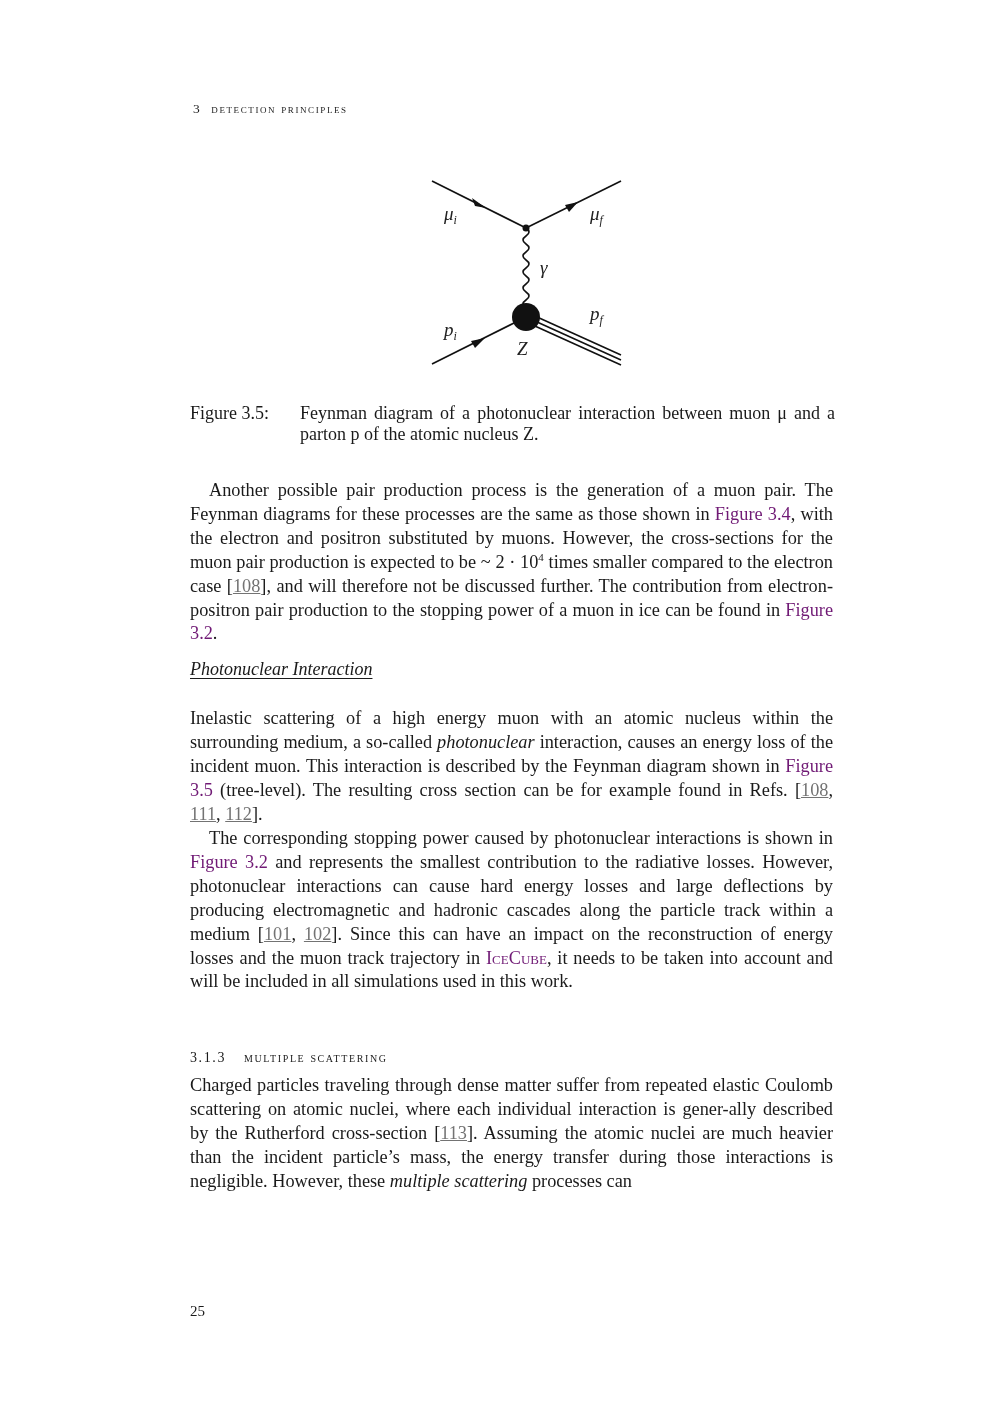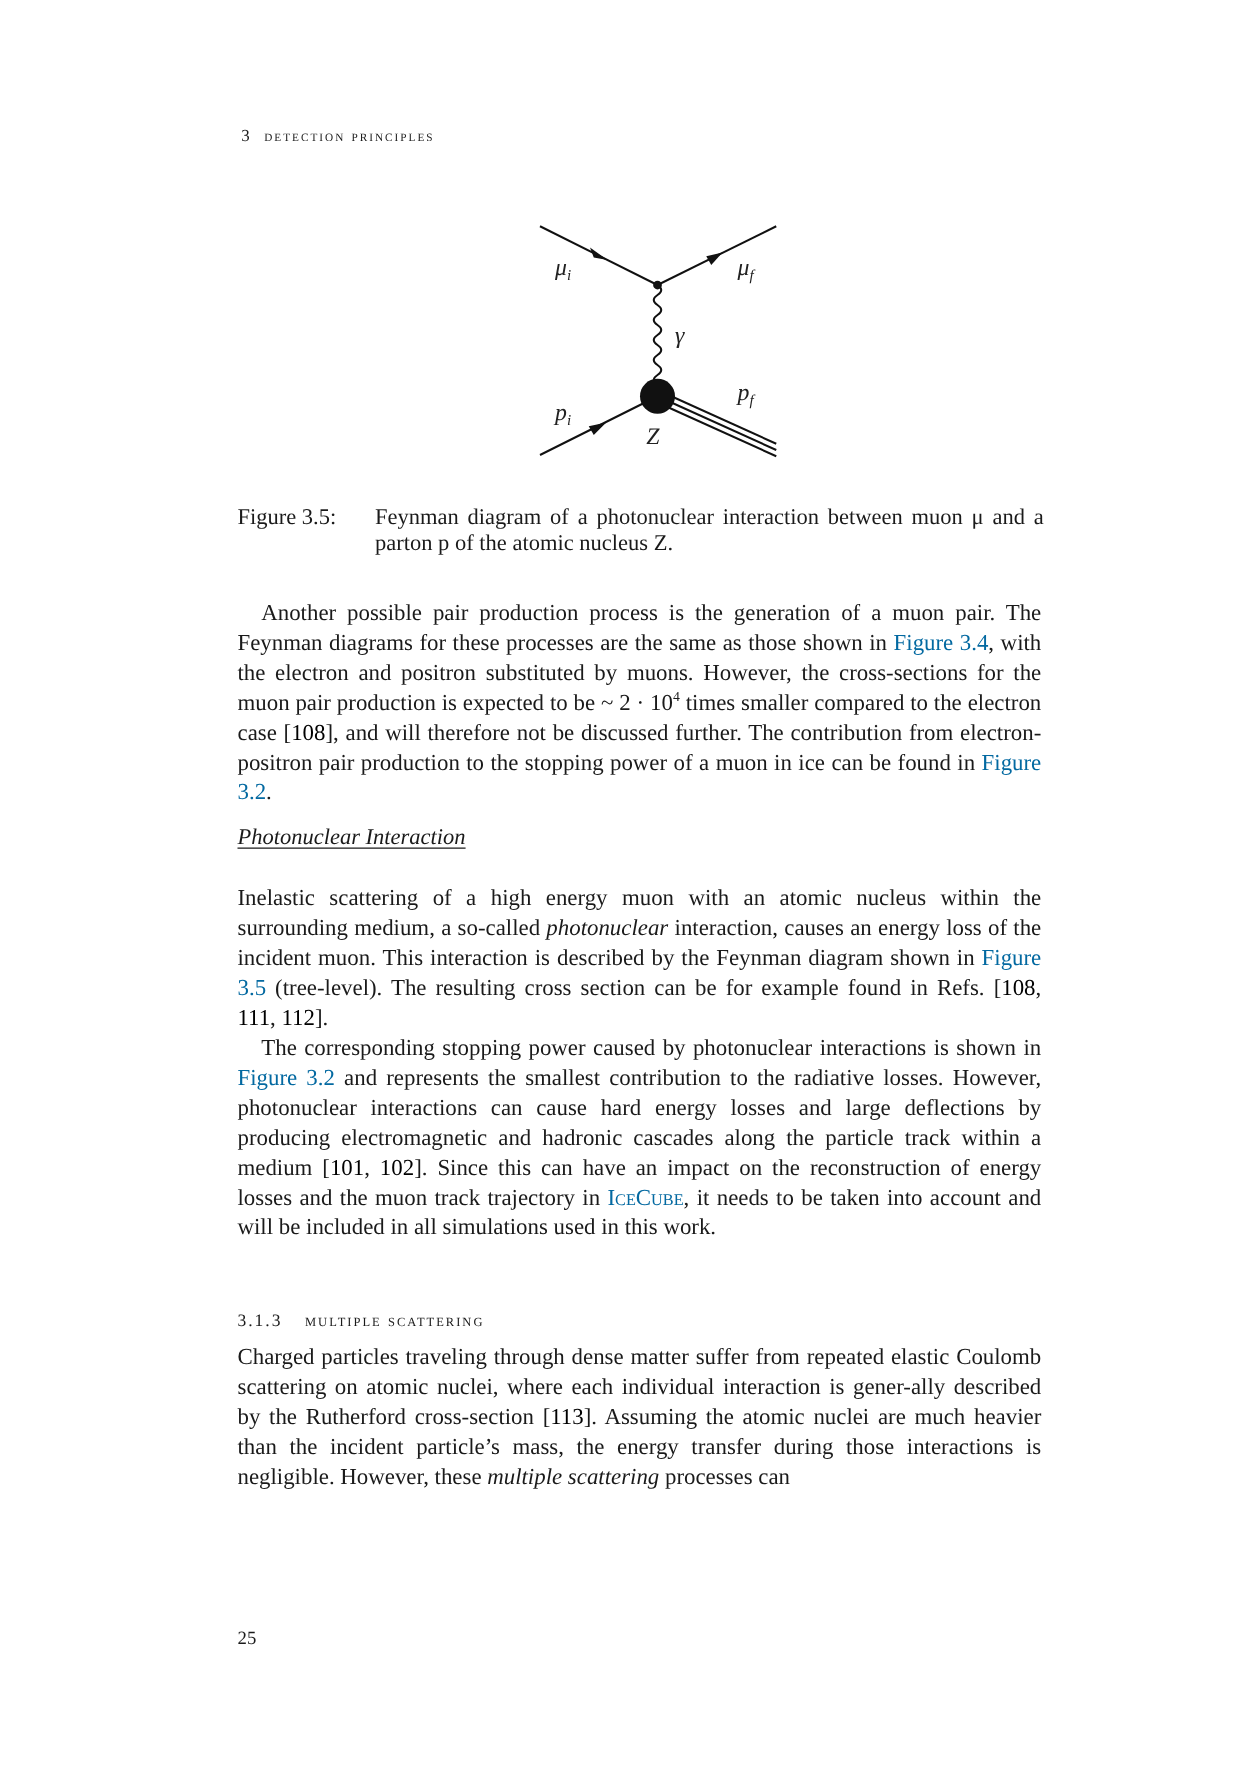--- a/index.html
+++ b/index.html
@@ -9,22 +9,22 @@
                     letter-spacing: 1.6px; font-variant: small-caps; text-transform: lowercase; }
     .figure { position: absolute; left: 420px; top: 172px; width: 215px; height: 205px; }
     .caption { position: absolute; left: 190px; top: 403px; width: 645px; font-size: 18px;
                line-height: 21px; }
     .caption .lab { float: left; width: 83px; }
     .caption .txt { margin-left: 110px; text-align: justify; }
     .block { position: absolute; left: 190px; width: 643px; font-size: 18.3px; line-height: 23.9px;
              text-align: justify; }
     .indent { text-indent: 19px; }
     p { margin: 0; }
-    .link { color: #0369a1; }
-    .cite { color: #000000; }
+    .link { color: #701a75; }
+    .cite { color: #737373; text-decoration: underline; }
     .sc { font-variant: small-caps; }
     .para-head { position: absolute; left: 190px; top: 659px; font-size: 18px; font-style: italic;
                  text-decoration: underline; text-underline-offset: 3px; text-decoration-thickness: 1px; }
     .subsec { position: absolute; left: 190px; top: 1050px; font-size: 14px; letter-spacing: 1.6px; }
     .subsec .num { margin-right: 18px; margin-top: 42px; }
     .subsec .ttl { font-variant: small-caps; text-transform: lowercase; }
     .folio { position: absolute; left: 190px; top: 1303px; font-size: 15px; }
     sup { font-size: 11px; vertical-align: 7px; line-height: 0; }
   </style>
 </head>

